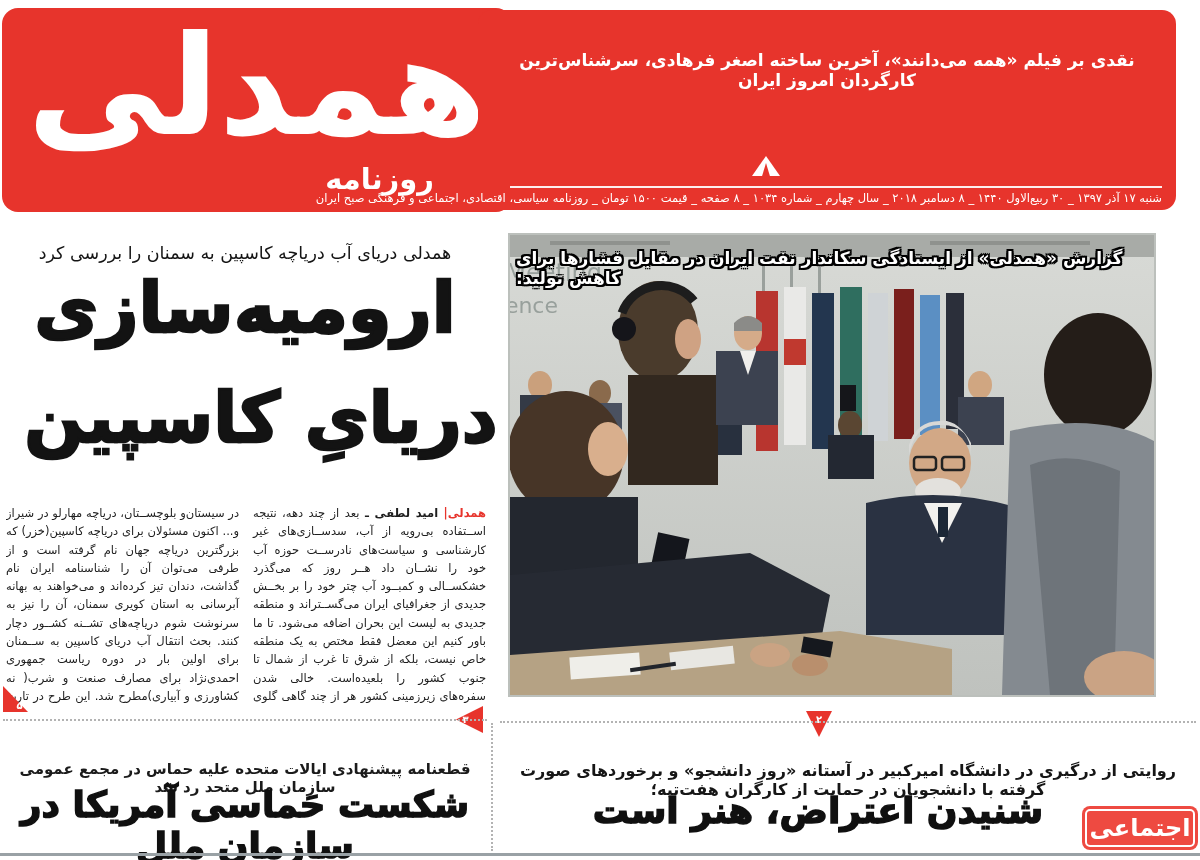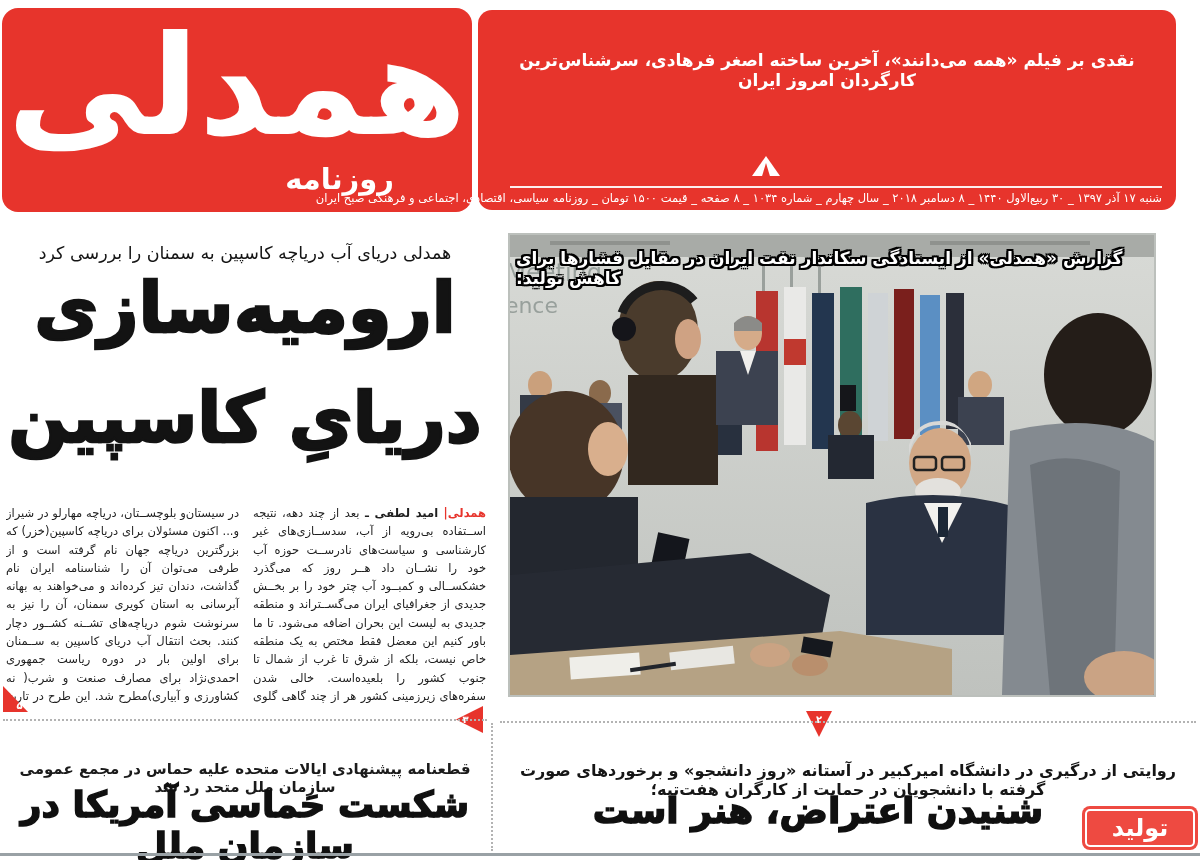--- a/index.html
+++ b/index.html
@@ -1,21 +1,21 @@
 <!DOCTYPE html>
 <html lang="fa"><head>
 <meta charset="utf-8">
 <style>
   html,body{margin:0;padding:0;background:#e9e9e9;}
   .page{
     position:relative;width:1200px;height:860px;background:#ffffff;
     font-family:"DejaVu Sans", sans-serif;direction:rtl;overflow:hidden;margin:0 auto;
   }
   
-  .masthead{position:absolute;left:2px;top:8px;width:470px;height:204px;background:#e7342c;border-radius:16px;}
+  .masthead{position:absolute;left:2px;top:8px;width:470px;height:204px;background:#e7342c;border-radius:16px;padding-left:40px;}
   .logo-main{position:absolute;inset:0 6px 34px 6px;display:flex;align-items:center;justify-content:center;
     color:#fff;font-size:138px;font-weight:bold;line-height:1;transform:translateY(-6px);}
   .logo-sub{position:absolute;right:78px;bottom:16px;color:#fff;font-size:29px;font-weight:bold;}
   
   .banner{position:absolute;left:478px;top:10px;width:698px;height:200px;background:#e7342c;border-radius:14px;}
   .banner-kicker{position:absolute;top:40px;left:18px;right:18px;text-align:center;color:#fff;
     font-size:17px;font-weight:bold;}
   .banner-headline{position:absolute;top:78px;left:18px;right:18px;text-align:center;color:#fff;
     font-size:31px;font-weight:bold;}
   .banner-mark{position:absolute;left:274px;top:146px;width:28px;height:20px;background:#fff;
@@ -25,21 +25,21 @@
   .banner-rule{position:absolute;left:32px;right:14px;height:2px;background:rgba(255,255,255,.92);}
   .rule-top{top:176px;}
   .rule-bottom{top:201px;}
   .banner-dateline{position:absolute;top:181px;left:14px;right:14px;text-align:center;color:#fff;
     font-size:11.5px;white-space:nowrap;}
   
   .lead-kicker{position:absolute;top:243px;left:0;width:490px;text-align:center;color:#141414;font-size:17.5px;}
   .lead-h{position:absolute;left:0;width:490px;text-align:center;color:#131313;font-weight:bold;
     font-size:70px;line-height:1.05;-webkit-text-stroke:2.5px #131313;}
   .lead-h1{top:272px;}
-  .lead-h2{top:382px;}
+  .lead-h2{top:382px;padding-left:16px;}
   .lead-body{position:absolute;top:504px;left:6px;width:480px;height:200px;display:flex;gap:14px;overflow:hidden;}
   .lead-body .col{width:233px;font-size:11.5px;line-height:18.3px;text-align:justify;color:#1e1e1e;}
   .byline-paper{color:#e7342c;font-weight:bold;}
   .byline-author{font-weight:bold;}
   
   .dot-rule{position:absolute;border-top:2px dotted #b3b3b3;}
   .dr-left{top:719px;left:3px;width:484px;}
   .dr-right{top:721px;left:500px;width:696px;}
   .vdiv{position:absolute;left:491px;top:723px;height:128px;border-left:2px dotted #b3b3b3;}
   
@@ -221,17 +221,17 @@
     <div class="photo-kicker">گزارش «همدلی» از ایستادگی سکاندار نفت ایران در مقابل فشارها برای کاهش تولید:</div>
   </div>
 
   <div class="bl-kicker">قطعنامه پیشنهادی ایالات متحده علیه حماس در مجمع عمومی سازمان ملل متحد رد شد</div>
   <div class="bl-headline">شکست حَماسی آمریکا در سازمان ملل</div>
 
   <div class="br-kicker">روایتی از درگیری در دانشگاه امیرکبیر در آستانه «روز دانشجو» و برخوردهای صورت گرفته با دانشجویان در حمایت از کارگران هفت‌تپه؛</div>
   <div class="br-headline">شنیدن اعتراض، هنر است</div>
 
   <div class="jaaar">
-    <div class="jaaar-inner">تولید</div>
+    <div class="jaaar-inner">اجتماعی</div>
   </div>
 
   <div class="bottom-rule"></div>
 </div>
 
 </body></html>

